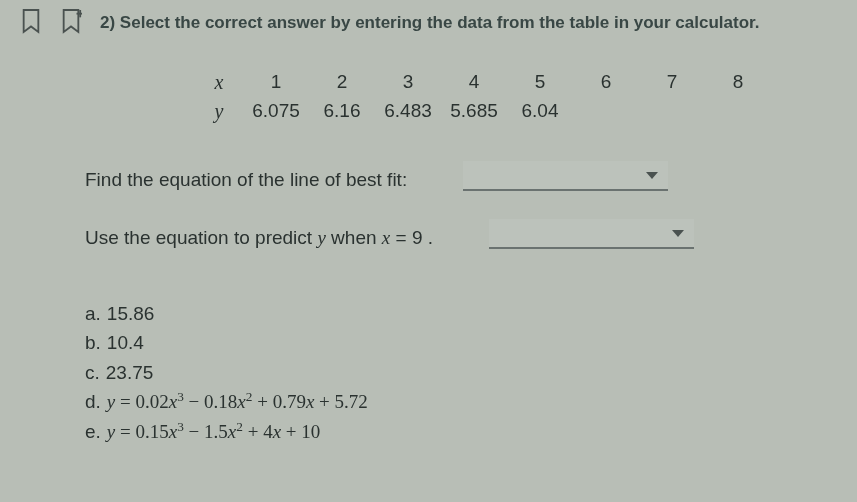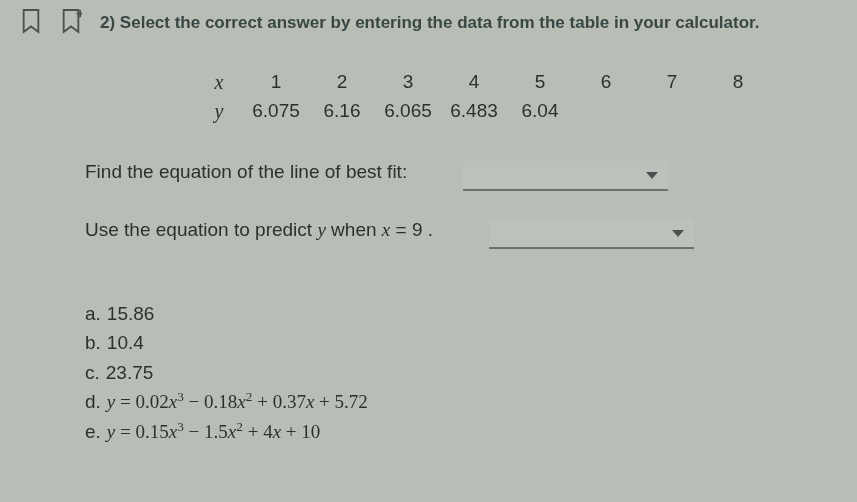--- a/index.html
+++ b/index.html
@@ -55,21 +55,21 @@
     }
     .table-cell {
       font-family: Arial, sans-serif;
       font-size: 19px;
       width: 66px;
       text-align: center;
       padding: 3px 0;
     }
     .prompt-line {
       display: flex;
-      align-items: flex-start;
+      align-items: flex-end;
       margin-left: 65px;
       margin-bottom: 28px;
       font-size: 19px;
       font-family: Arial, sans-serif;
       gap: 42px;
     }
     .prompt-text {
       margin-right: 8px;
     }
     .math-var {
@@ -148,22 +148,22 @@
     <div class="table-cell">4</div>
     <div class="table-cell">5</div>
     <div class="table-cell">6</div>
     <div class="table-cell">7</div>
     <div class="table-cell">8</div>
   </div>
   <div class="table-row">
     <div class="table-cell-header">y</div>
     <div class="table-cell">6.075</div>
     <div class="table-cell">6.16</div>
-    <div class="table-cell">6.065</div>
     <div class="table-cell">6.483</div>
+    <div class="table-cell">5.685</div>
     <div class="table-cell">6.04</div>
   </div>
 </div>
 
 <div class="prompt-line">
   <span class="prompt-text">Find the equation of the line of best fit:</span>
   <span class="dropdown">
     <span class="dropdown-arrow"></span>
   </span>
 </div>
@@ -185,19 +185,19 @@
   <div class="option-line">
     <span class="option-letter">b.</span>
     <span>10.4</span>
   </div>
   <div class="option-line">
     <span class="option-letter">c.</span>
     <span>23.75</span>
   </div>
   <div class="option-line">
     <span class="option-letter">d.</span>
-    <span class="equation"><span class="math-var">y</span><span> = 0.02</span><span class="math-var">x</span><sup>3</sup><span> − 0.18</span><span class="math-var">x</span><sup>2</sup><span> + 0.37</span><span class="math-var">x</span><span> + 5.72</span></span>
+    <span class="equation"><span class="math-var">y</span><span> = 0.02</span><span class="math-var">x</span><sup>3</sup><span> − 0.18</span><span class="math-var">x</span><sup>2</sup><span> + 0.79</span><span class="math-var">x</span><span> + 5.72</span></span>
   </div>
   <div class="option-line">
     <span class="option-letter">e.</span>
     <span class="equation"><span class="math-var">y</span><span> = 0.15</span><span class="math-var">x</span><sup>3</sup><span> − 1.5</span><span class="math-var">x</span><sup>2</sup><span> + 4</span><span class="math-var">x</span><span> + 10</span></span>
   </div>
 </div>
 
 </body></html>

